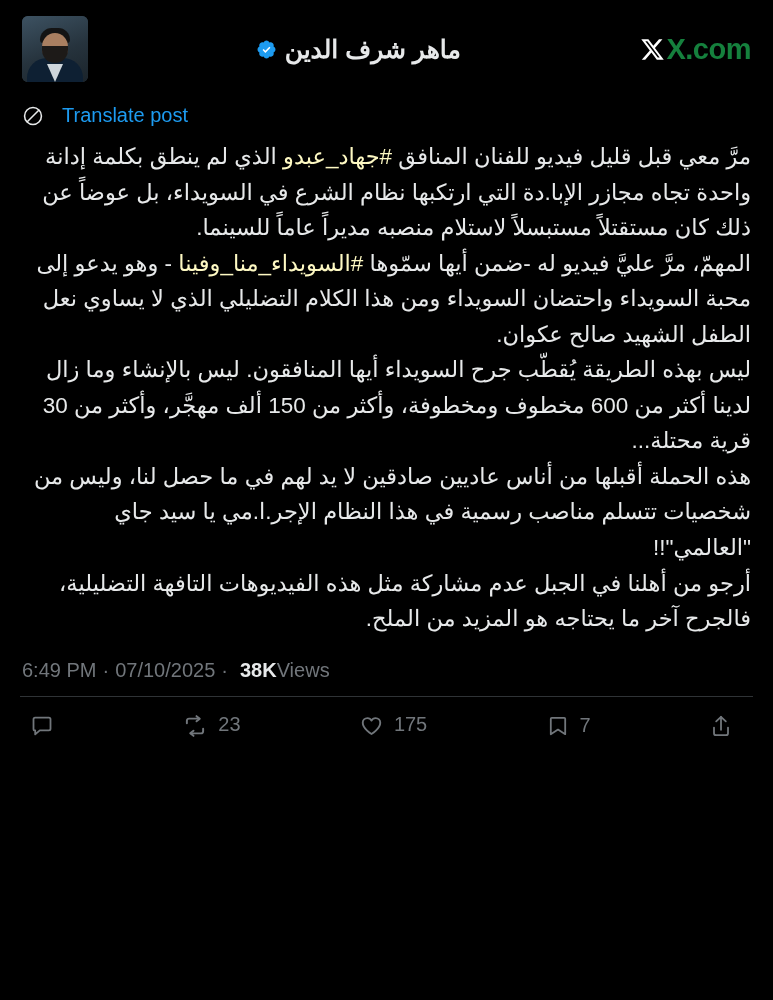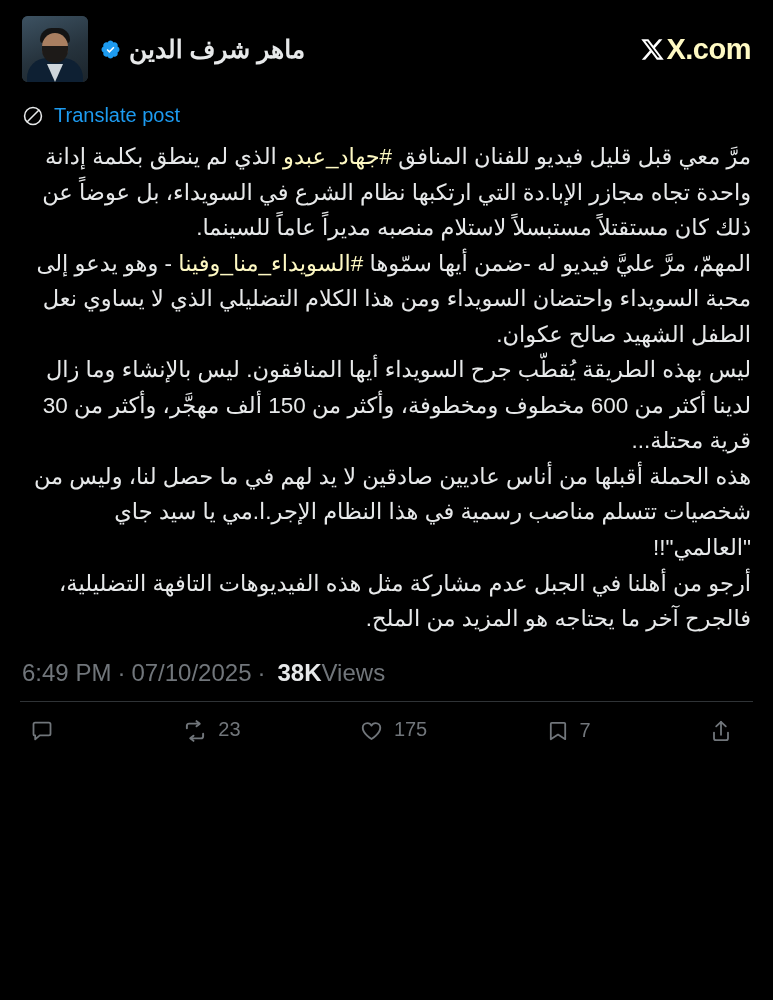--- a/index.html
+++ b/index.html
@@ -75,21 +75,21 @@
     position: absolute;
     left: 50%; bottom: 0;
     width: 16px; height: 18px;
     margin-left: -8px;
     background: #cfd6db;
     clip-path: polygon(50% 100%, 0 0, 100% 0);
   }
   .name-block {
     flex: 1 1 auto;
     display: flex;
-    flex-direction: column;
+    flex-direction: row;
     align-items: flex-end;
     justify-content: center;
     direction: rtl;
     padding-right: 4px;
   }
   .name-row {
     display: flex;
     align-items: center;
     gap: 8px;
     direction: rtl;
@@ -106,36 +106,36 @@
     display: block;
   }
   .handle {
     color: #71767b;
     font-size: 21px;
     margin-top: 4px;
     direction: ltr;
     font-weight: normal;
   }
   .xcom {
-    color: #fef9c3;
+    color: #15803d;
     font-size: 29px;
     font-weight: bold;
     display: flex;
     align-items: center;
     gap: 1px;
     padding-left: 8px;
     letter-spacing: -0.5px;
   }
   .xlogo { width: 25px; height: 25px; display: block; }
 
   
   .translate-row {
     display: flex;
     align-items: center;
-    gap: 10px;
+    gap: 18px;
     padding: 12px 4px 6px 4px;
   }
   .translate-icon {
     width: 22px; height: 22px;
     display: block;
   }
   .translate-label {
     color: #1d9bf0;
     font-size: 20px;
   }
@@ -153,21 +153,21 @@
   }
   .tweet-text .hashtag { color: #fef9c3; }
 
   
   .meta {
     display: flex;
     align-items: baseline;
     gap: 0px;
     padding: 22px 4px 14px 4px;
     color: #71767b;
-    font-size: 24px;
+    font-size: 20px;
     direction: ltr;
   }
   .meta .views-count {
     color: #e7e9ea;
     font-weight: bold;
     margin-left: 6px;
   }
   .meta .views-label { color: #71767b; }
   .meta .dot { margin: 0 6px; }
 

